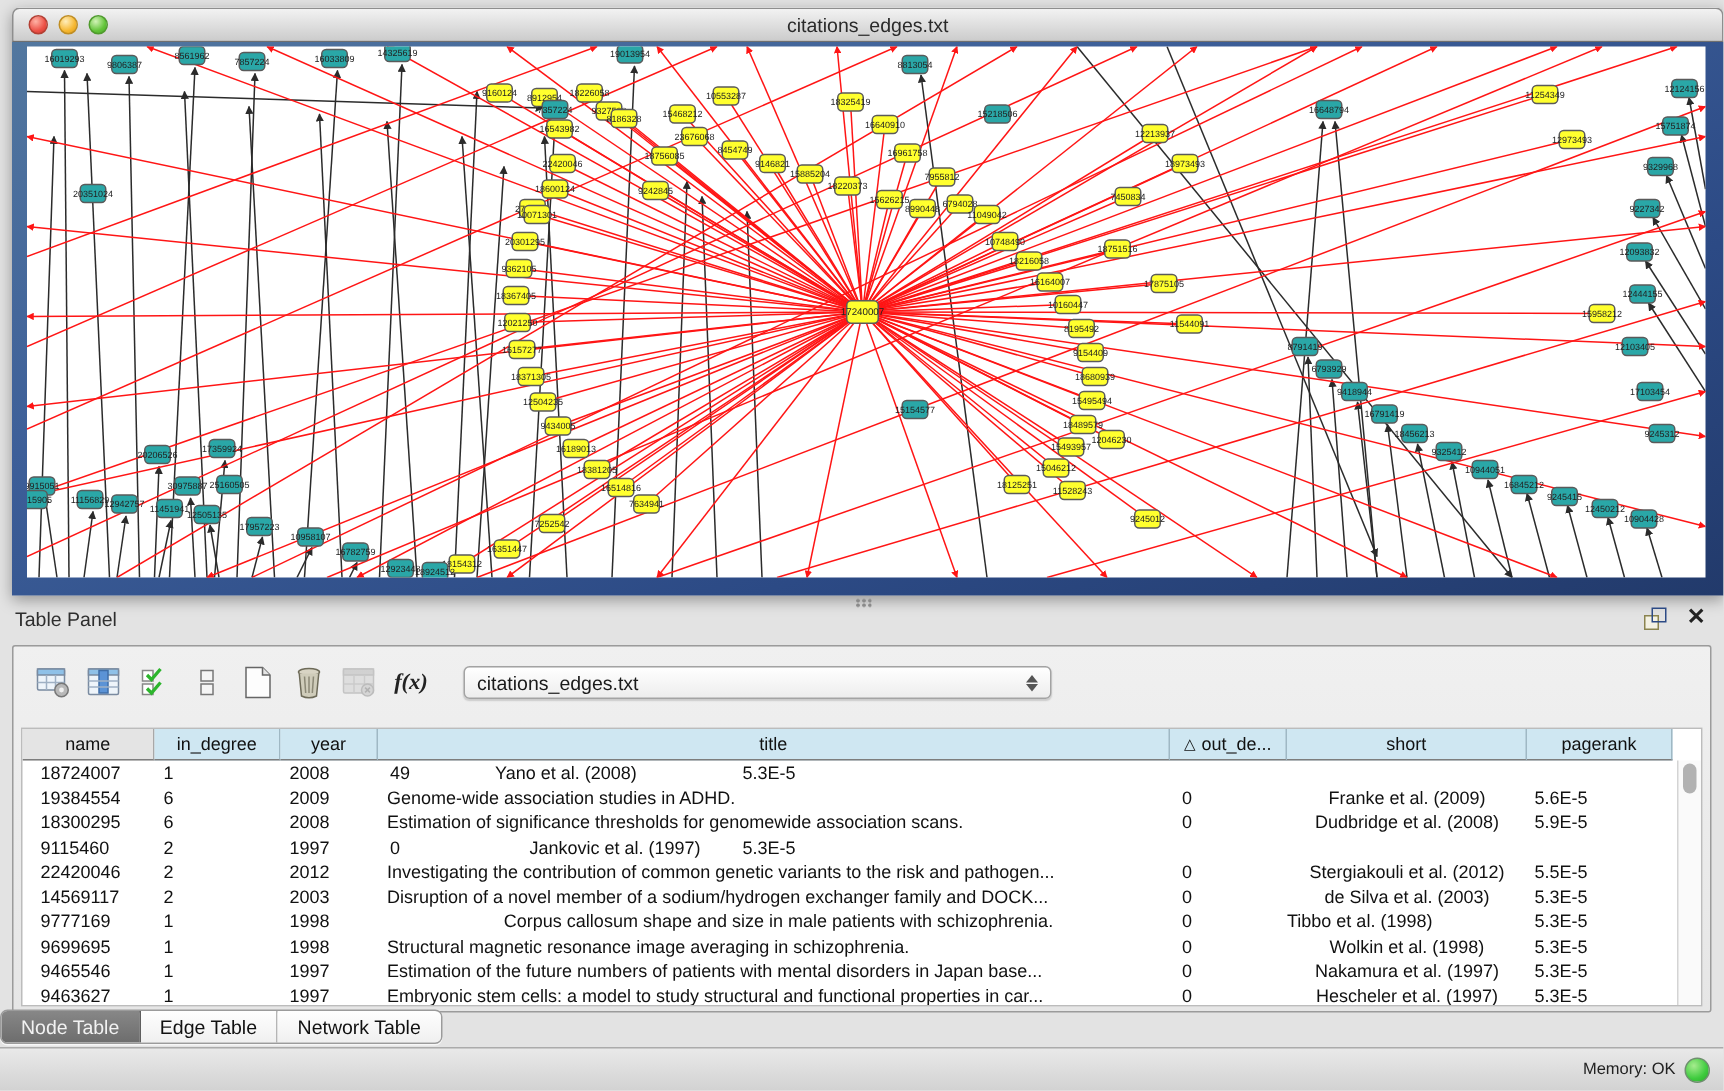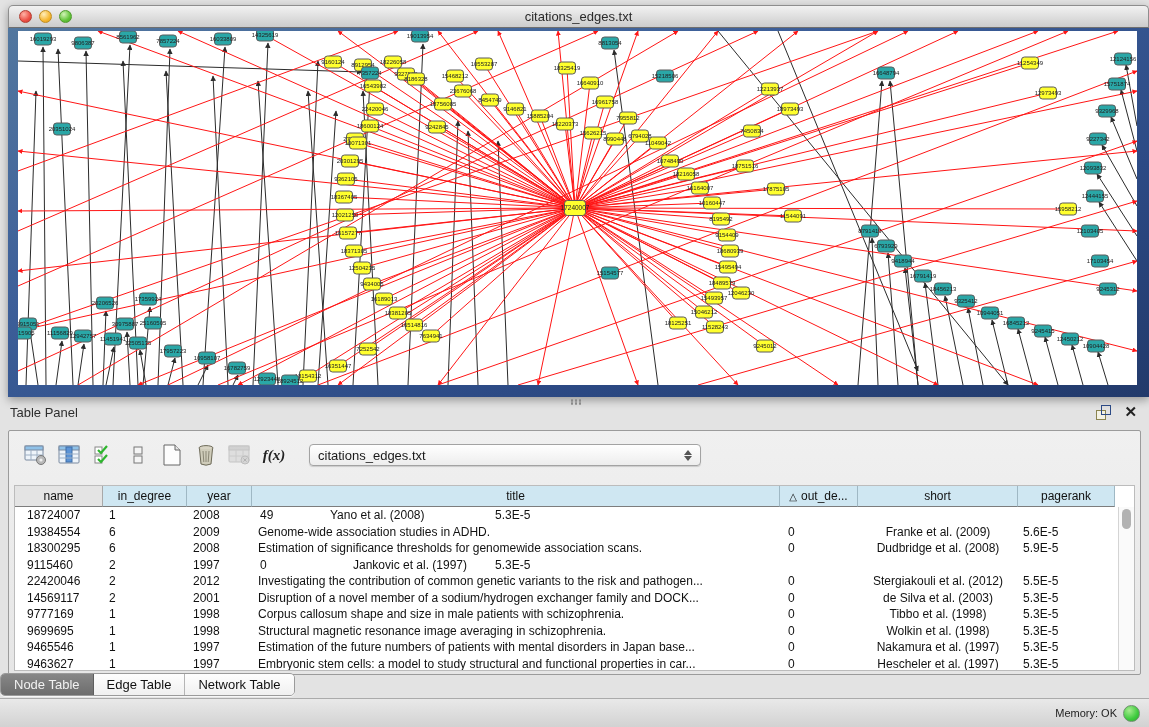--- a/index.html
+++ b/index.html
@@ -635,33 +635,33 @@
           <div class="td" style="width: 84px; text-align: left; padding-left: 6px; box-sizing: border-box;">2</div>
           <div class="td" style="width: 65px; text-align: left; padding-left: 6px; box-sizing: border-box;">2012</div>
           <div class="td" style="width: 528px; text-align: left; padding-left: 6px; box-sizing: border-box;">Investigating the contribution of common genetic variants to the risk and pathogen...</div>
           <div class="td" style="width: 78px; text-align: left; padding-left: 8px; box-sizing: border-box;">0</div>
           <div class="td" style="width: 160px; text-align: center; box-sizing: border-box;">Stergiakouli et al. (2012)</div>
           <div class="td" style="width: 97px; text-align: left; padding-left: 5px; box-sizing: border-box;">5.5E-5</div>
         </div>
         <div class="tr">
           <div class="td" style="width: 88px; text-align: left; padding-left: 12px; box-sizing: border-box;">14569117</div>
           <div class="td" style="width: 84px; text-align: left; padding-left: 6px; box-sizing: border-box;">2</div>
-          <div class="td" style="width: 65px; text-align: left; padding-left: 6px; box-sizing: border-box;">2001</div>
+          <div class="td" style="width: 65px; text-align: left; padding-left: 6px; box-sizing: border-box;">2003</div>
           <div class="td" style="width: 528px; text-align: left; padding-left: 6px; box-sizing: border-box;">Disruption of a novel member of a sodium/hydrogen exchanger family and DOCK...</div>
           <div class="td" style="width: 78px; text-align: left; padding-left: 8px; box-sizing: border-box;">0</div>
           <div class="td" style="width: 160px; text-align: center; box-sizing: border-box;">de Silva et al. (2003)</div>
           <div class="td" style="width: 97px; text-align: left; padding-left: 5px; box-sizing: border-box;">5.3E-5</div>
         </div>
         <div class="tr">
           <div class="td" style="width: 88px; text-align: left; padding-left: 12px; box-sizing: border-box;">9777169</div>
           <div class="td" style="width: 84px; text-align: left; padding-left: 6px; box-sizing: border-box;">1</div>
           <div class="td" style="width: 65px; text-align: left; padding-left: 6px; box-sizing: border-box;">1998</div>
-          <div class="td" style="width: 528px; text-align: left; padding-left: 6px; box-sizing: border-box;">Corpus callosum shape and size in male patients with schizophrenia.</div>
-          <div class="td" style="width: 78px; text-align: left; padding-left: 8px; box-sizing: border-box;">0</div>
-          <div class="td" style="width: 160px; text-align: center; box-sizing: border-box;">Tibbo et al. (1998)</div>
+          <div class="td" style="width: 528px; text-align: center; padding-left: 6px; box-sizing: border-box;">Corpus callosum shape and size in male patients with schizophrenia.</div>
+          <div class="td" style="width: 78px; text-align: left; padding-left: 8px; box-sizing: border-box;">0</div>
+          <div class="td" style="width: 160px; text-align: left; box-sizing: border-box;">Tibbo et al. (1998)</div>
           <div class="td" style="width: 97px; text-align: left; padding-left: 5px; box-sizing: border-box;">5.3E-5</div>
         </div>
         <div class="tr">
           <div class="td" style="width: 88px; text-align: left; padding-left: 12px; box-sizing: border-box;">9699695</div>
           <div class="td" style="width: 84px; text-align: left; padding-left: 6px; box-sizing: border-box;">1</div>
           <div class="td" style="width: 65px; text-align: left; padding-left: 6px; box-sizing: border-box;">1998</div>
           <div class="td" style="width: 528px; text-align: left; padding-left: 6px; box-sizing: border-box;">Structural magnetic resonance image averaging in schizophrenia.</div>
           <div class="td" style="width: 78px; text-align: left; padding-left: 8px; box-sizing: border-box;">0</div>
           <div class="td" style="width: 160px; text-align: center; box-sizing: border-box;">Wolkin et al. (1998)</div>
           <div class="td" style="width: 97px; text-align: left; padding-left: 5px; box-sizing: border-box;">5.3E-5</div>

